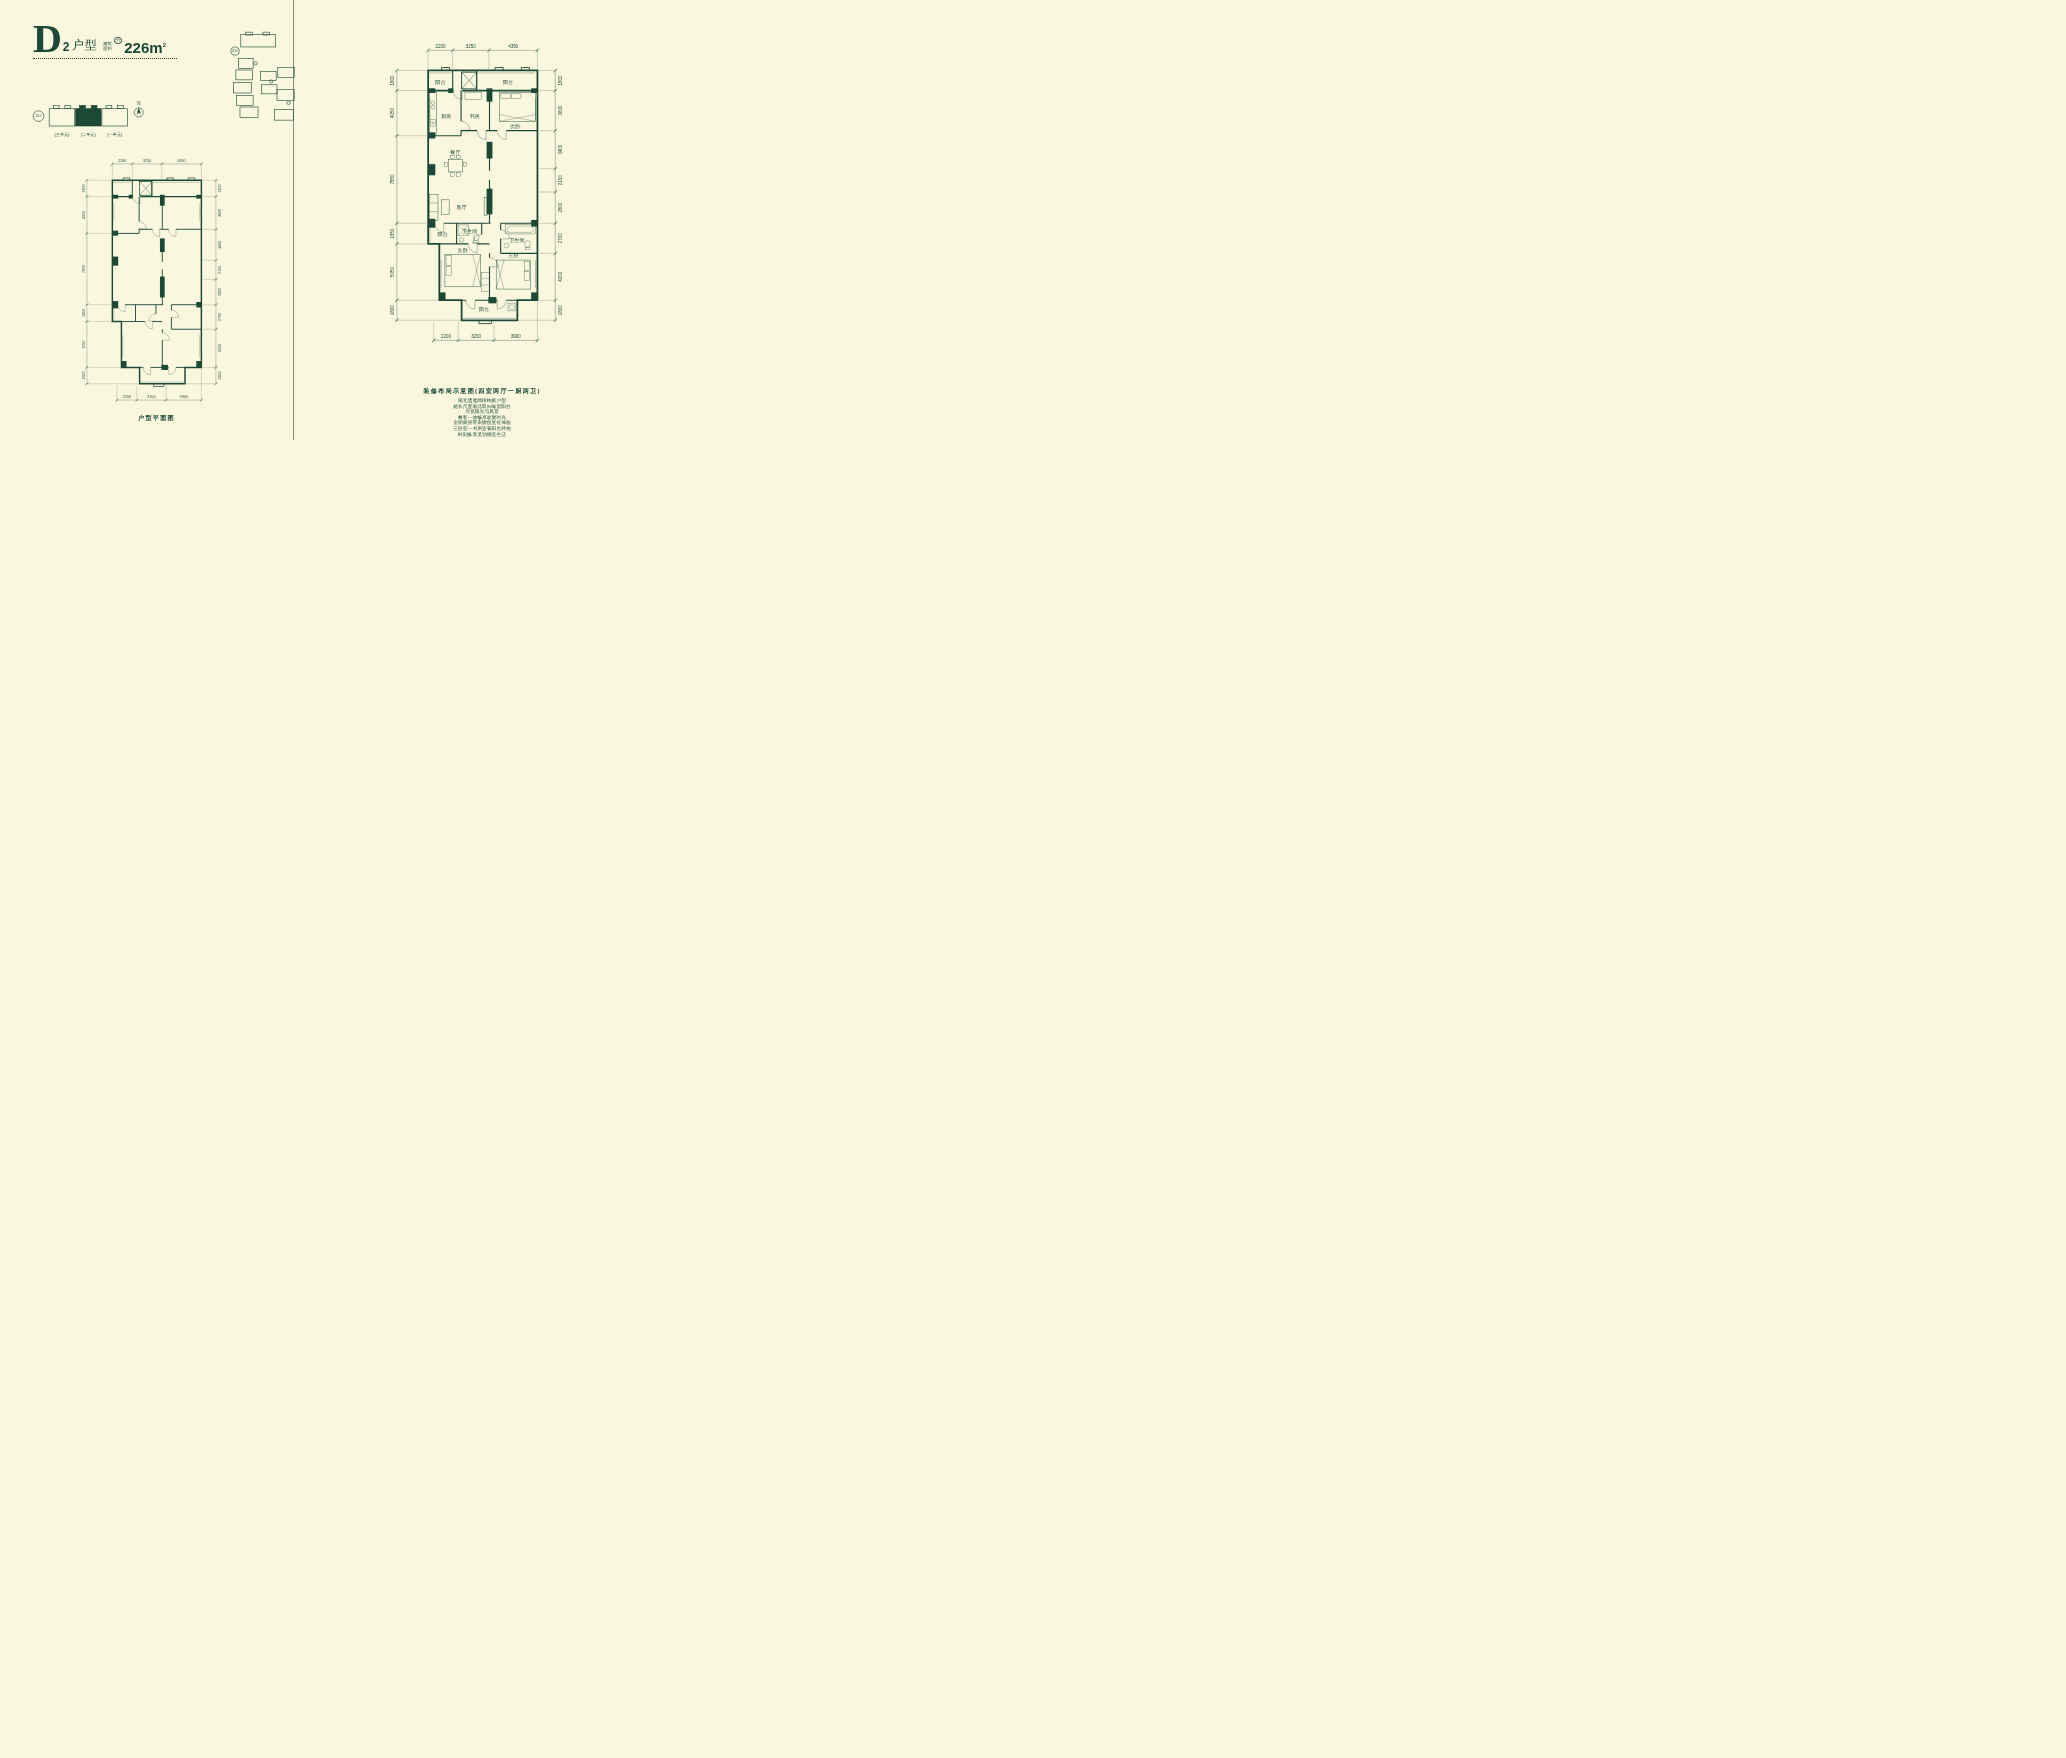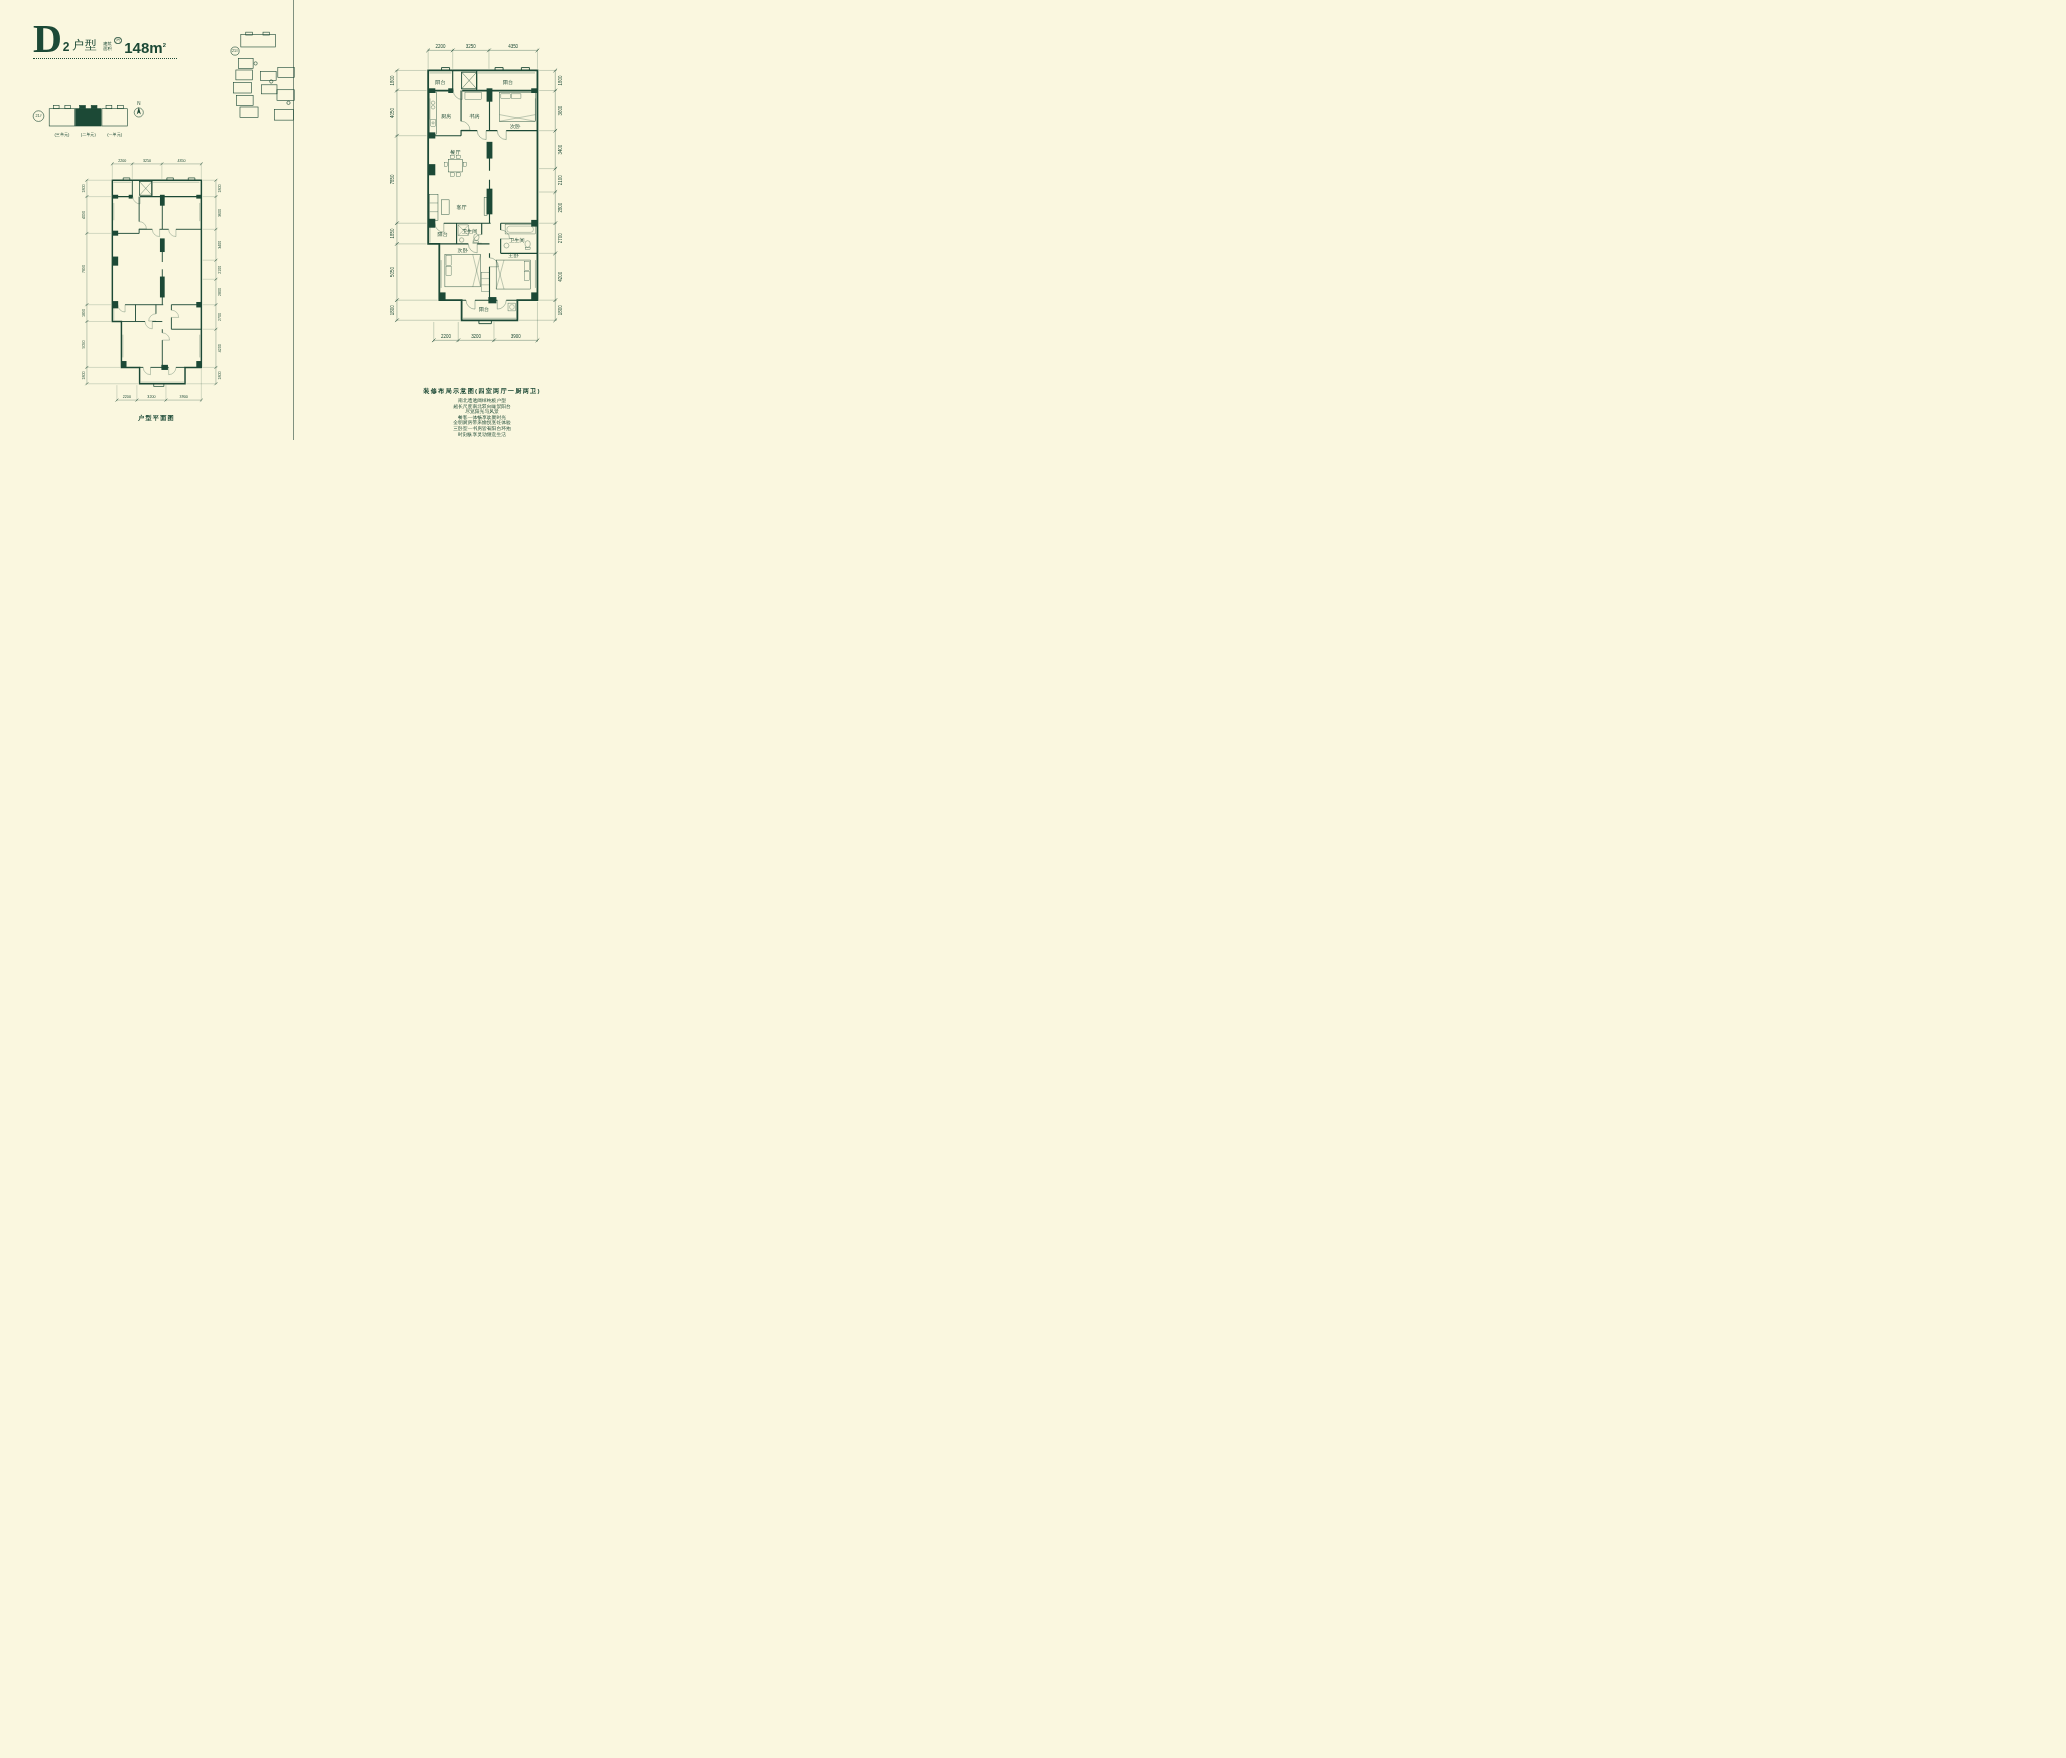--- a/index.html
+++ b/index.html
@@ -35,21 +35,21 @@
 
   <div class="header">
     <span class="d-letter">D</span>
     <span class="d-num">2</span>
     <span class="d-hx">户型</span>
     <span class="area-label">
       <i style="font-style:normal">建筑</i>
       <i style="font-style:normal">面积</i>
     </span>
     <span class="approx">约</span>
-    <span class="area-val"><b>148m</b><sup>2</sup></span>
+    <span class="area-val"><b>226m</b><sup>2</sup></span>
   </div>
 
   <svg style="left:31px;top:98px" width="99" height="42" viewBox="0 0 240 102" stroke="#1C4936" fill="none" stroke-width="1.5">
     <circle cx="18" cy="44" r="13"></circle>
     <text class="badge" x="18" y="47" stroke="none">21#</text>
     <g>
       <rect x="44" y="26" width="62" height="42"></rect>
         <rect x="54" y="18" width="14" height="8"></rect>
         <rect x="82" y="18" width="14" height="8"></rect>
     </g>

